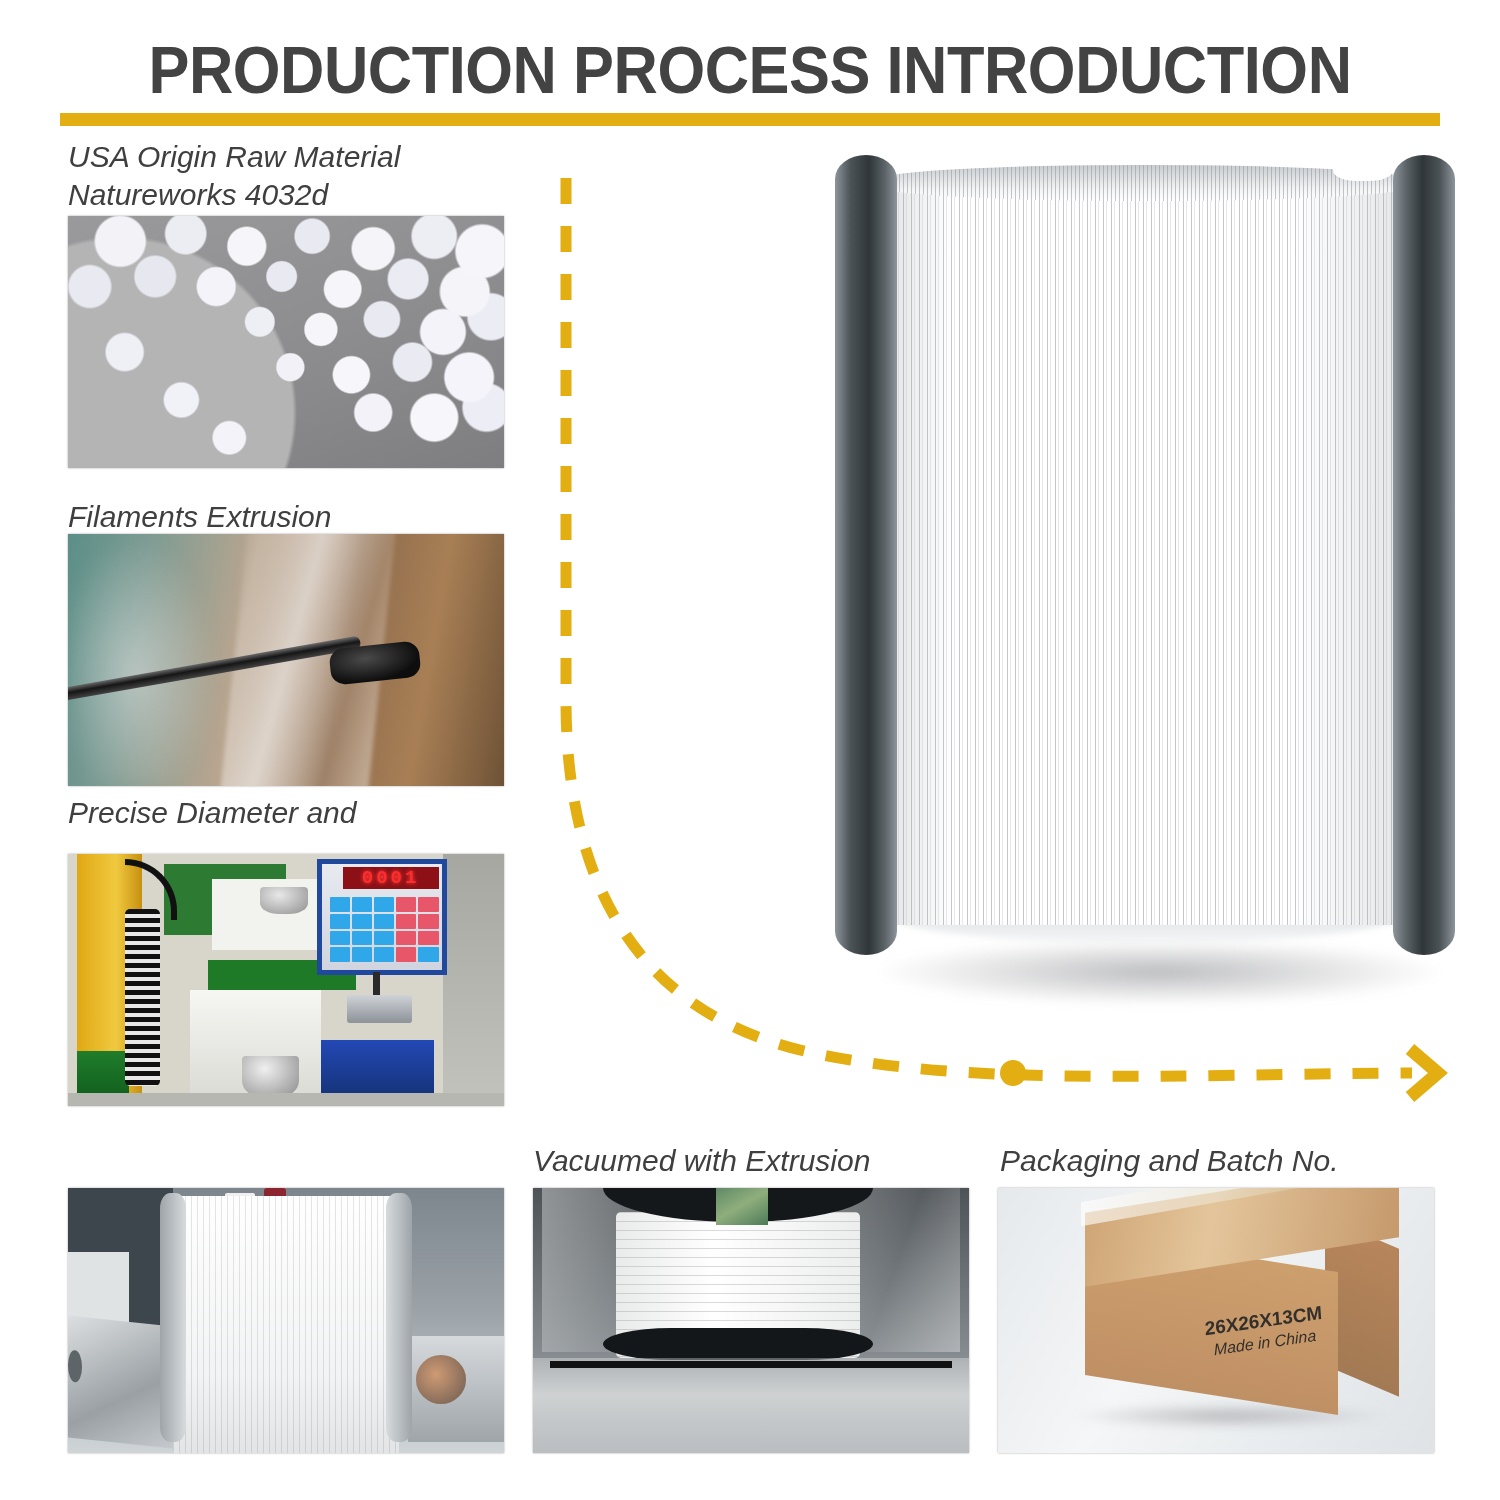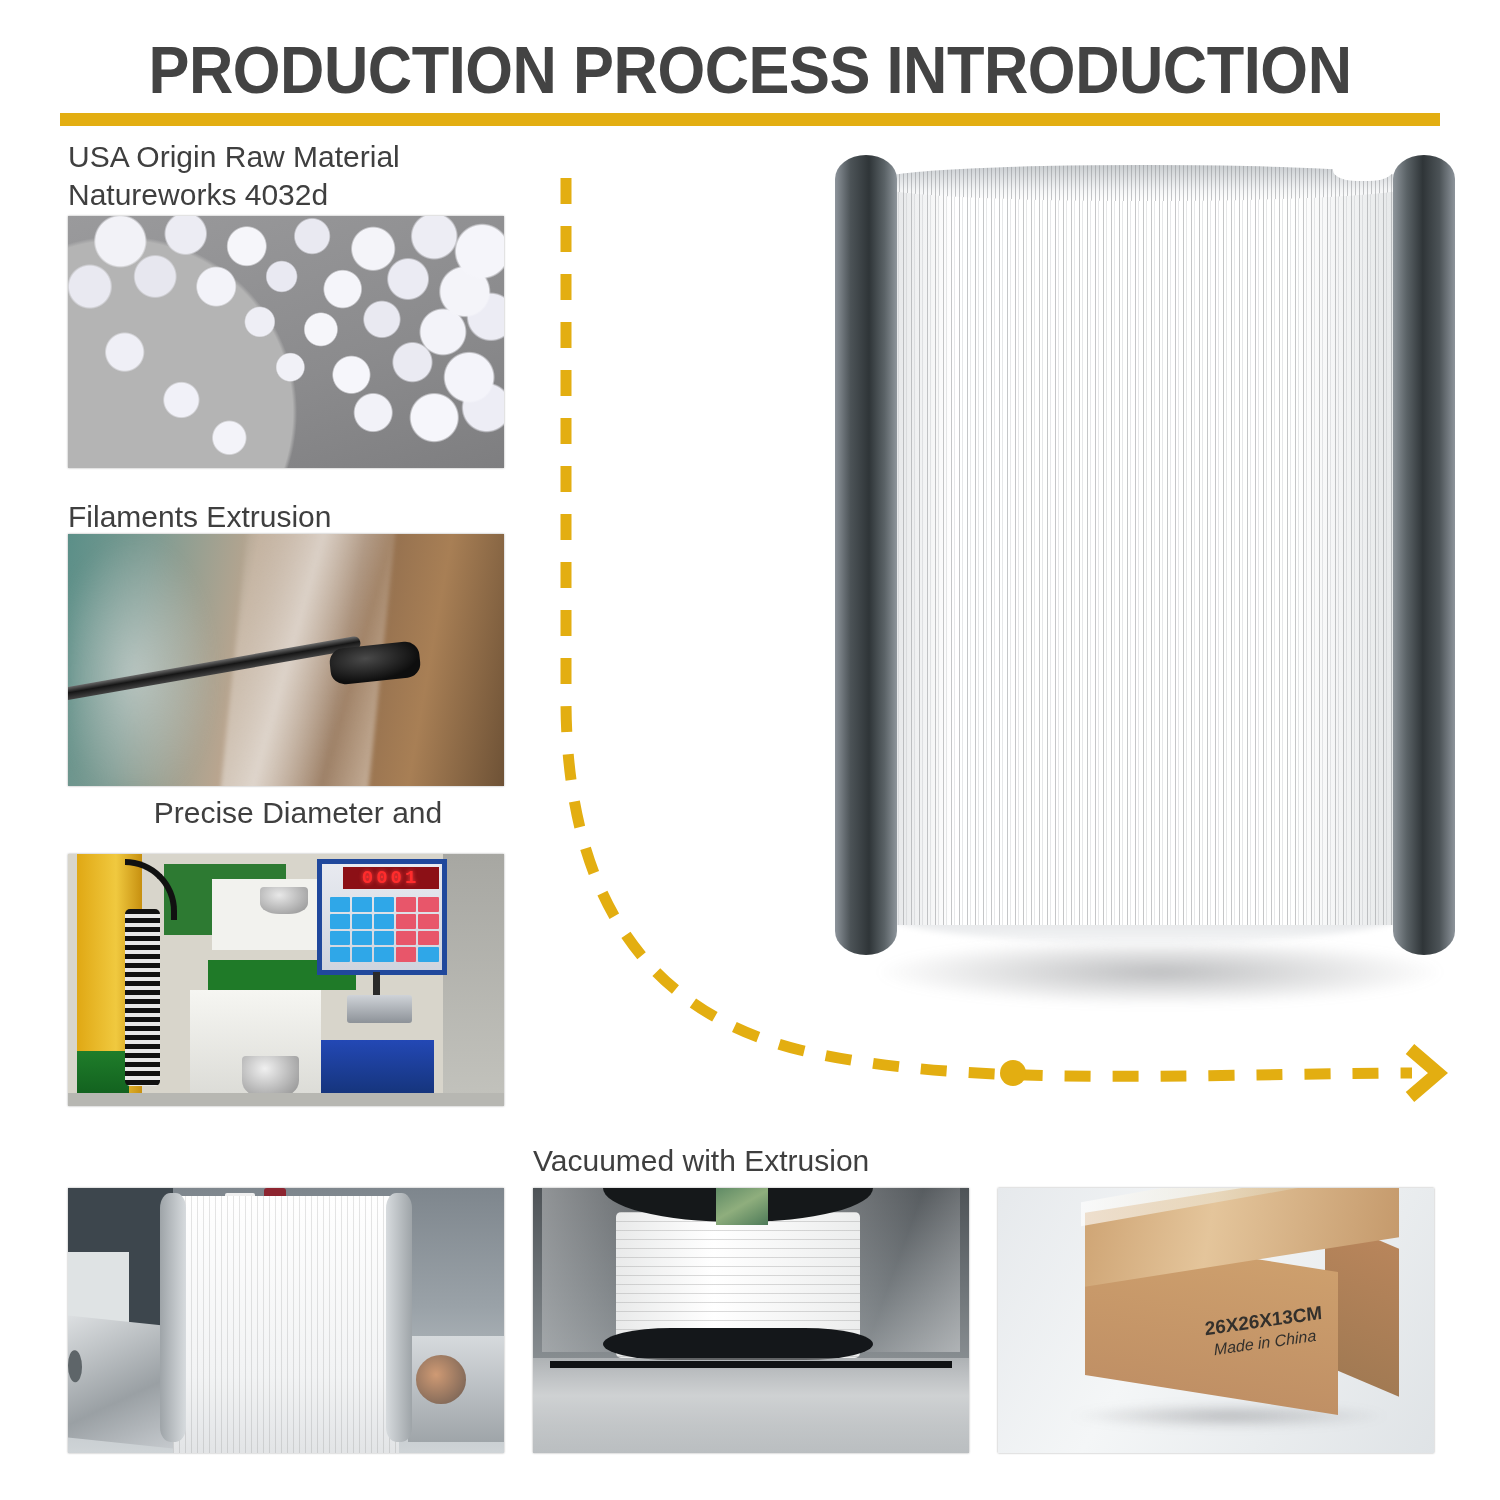--- a/index.html
+++ b/index.html
@@ -31,20 +31,21 @@
   }
 
   
   .caption {
     position: absolute;
     color: #3f3f3f;
     font-size: 30px;
     line-height: 38px;
     white-space: pre-line;
     font-family: "Liberation Sans", sans-serif;
+    font-style: italic;
   }
 
   
   .photo {
     position: absolute;
     overflow: hidden;
     background: #cfcfcf;
     box-shadow: 0 0 2px rgba(0,0,0,.35);
   }
 
@@ -340,21 +341,21 @@
   </div>
 
   <div class="caption" style="left:68px; top:498px; width:460px;">Filaments Extrusion</div>
   <div class="photo extrusion" style="left:68px; top:534px; width:436px; height:252px;">
     <div class="blurL"></div>
     <div class="water"></div>
     <div class="strand"></div>
     <div class="nozzle"></div>
   </div>
 
-  <div class="caption" style="left:68px; top:794px; width:460px;text-align:center;">Precise Diameter and</div>
+  <div class="caption" style="left:68px; top:794px; width:460px;">Precise Diameter and</div>
   <div class="photo caliper" style="left:68px; top:854px; width:436px; height:252px;">
     <div class="rightgrey"></div>
     <div class="ybar"></div>
     <div class="gbar2"></div>
     <div class="white1"></div>
     <div class="gbar3"></div>
     <div class="white2"></div>
     <div class="gbar"></div>
     <div class="cable"></div>
     <div class="coil"></div>
@@ -430,20 +431,21 @@
     <div class="coil"></div>
     <div class="flangeBot"></div>
     <div class="hubtop">
         <i></i>
       </div>
     <div class="desiccant"></div>
     <div class="plastic"></div>
     <div class="seam"></div>
   </div>
 
+  <div class="caption" style="left:1000px; top:1142px; width:480px;">Packaging and Batch No.</div>
   <div class="photo boxphoto" style="left:998px; top:1188px; width:436px; height:265px;">
     <div class="shadow"></div>
     <div class="cardside"></div>
     <div class="cardfront"></div>
     <div class="cardtop"></div>
     <div class="tape"></div>
     <div class="boxlabel">
       <span>26X26X13CM</span>
       <span class="sub">Made in China</span>
     </div>

